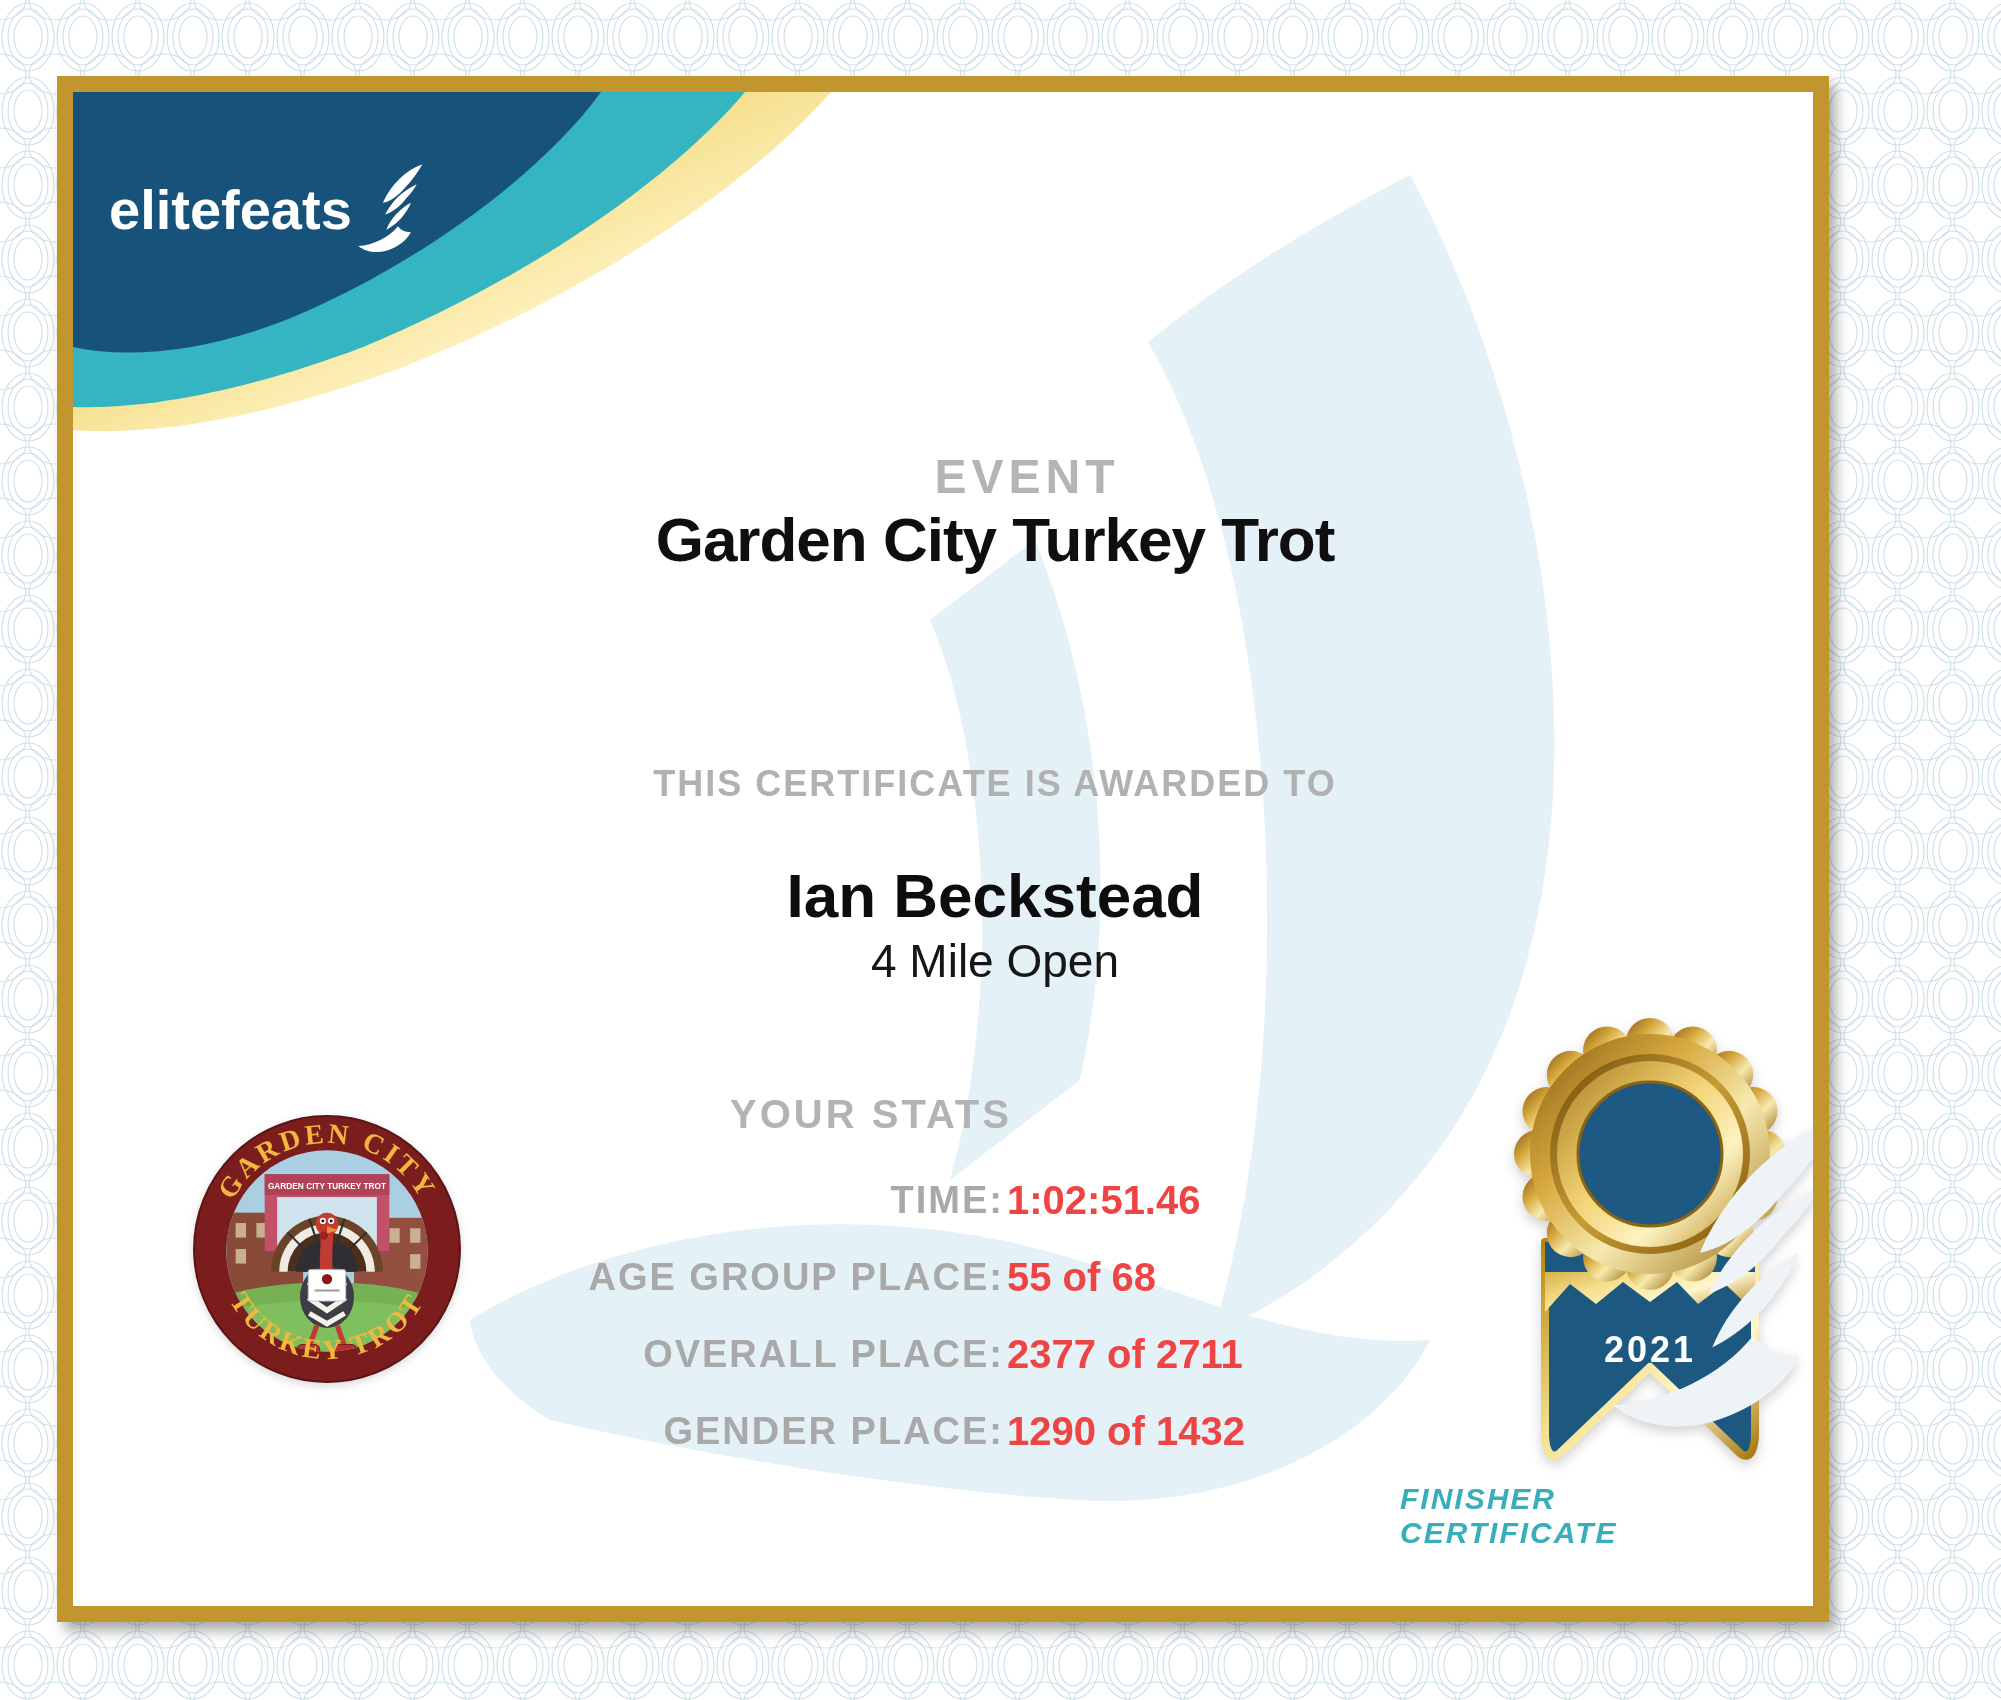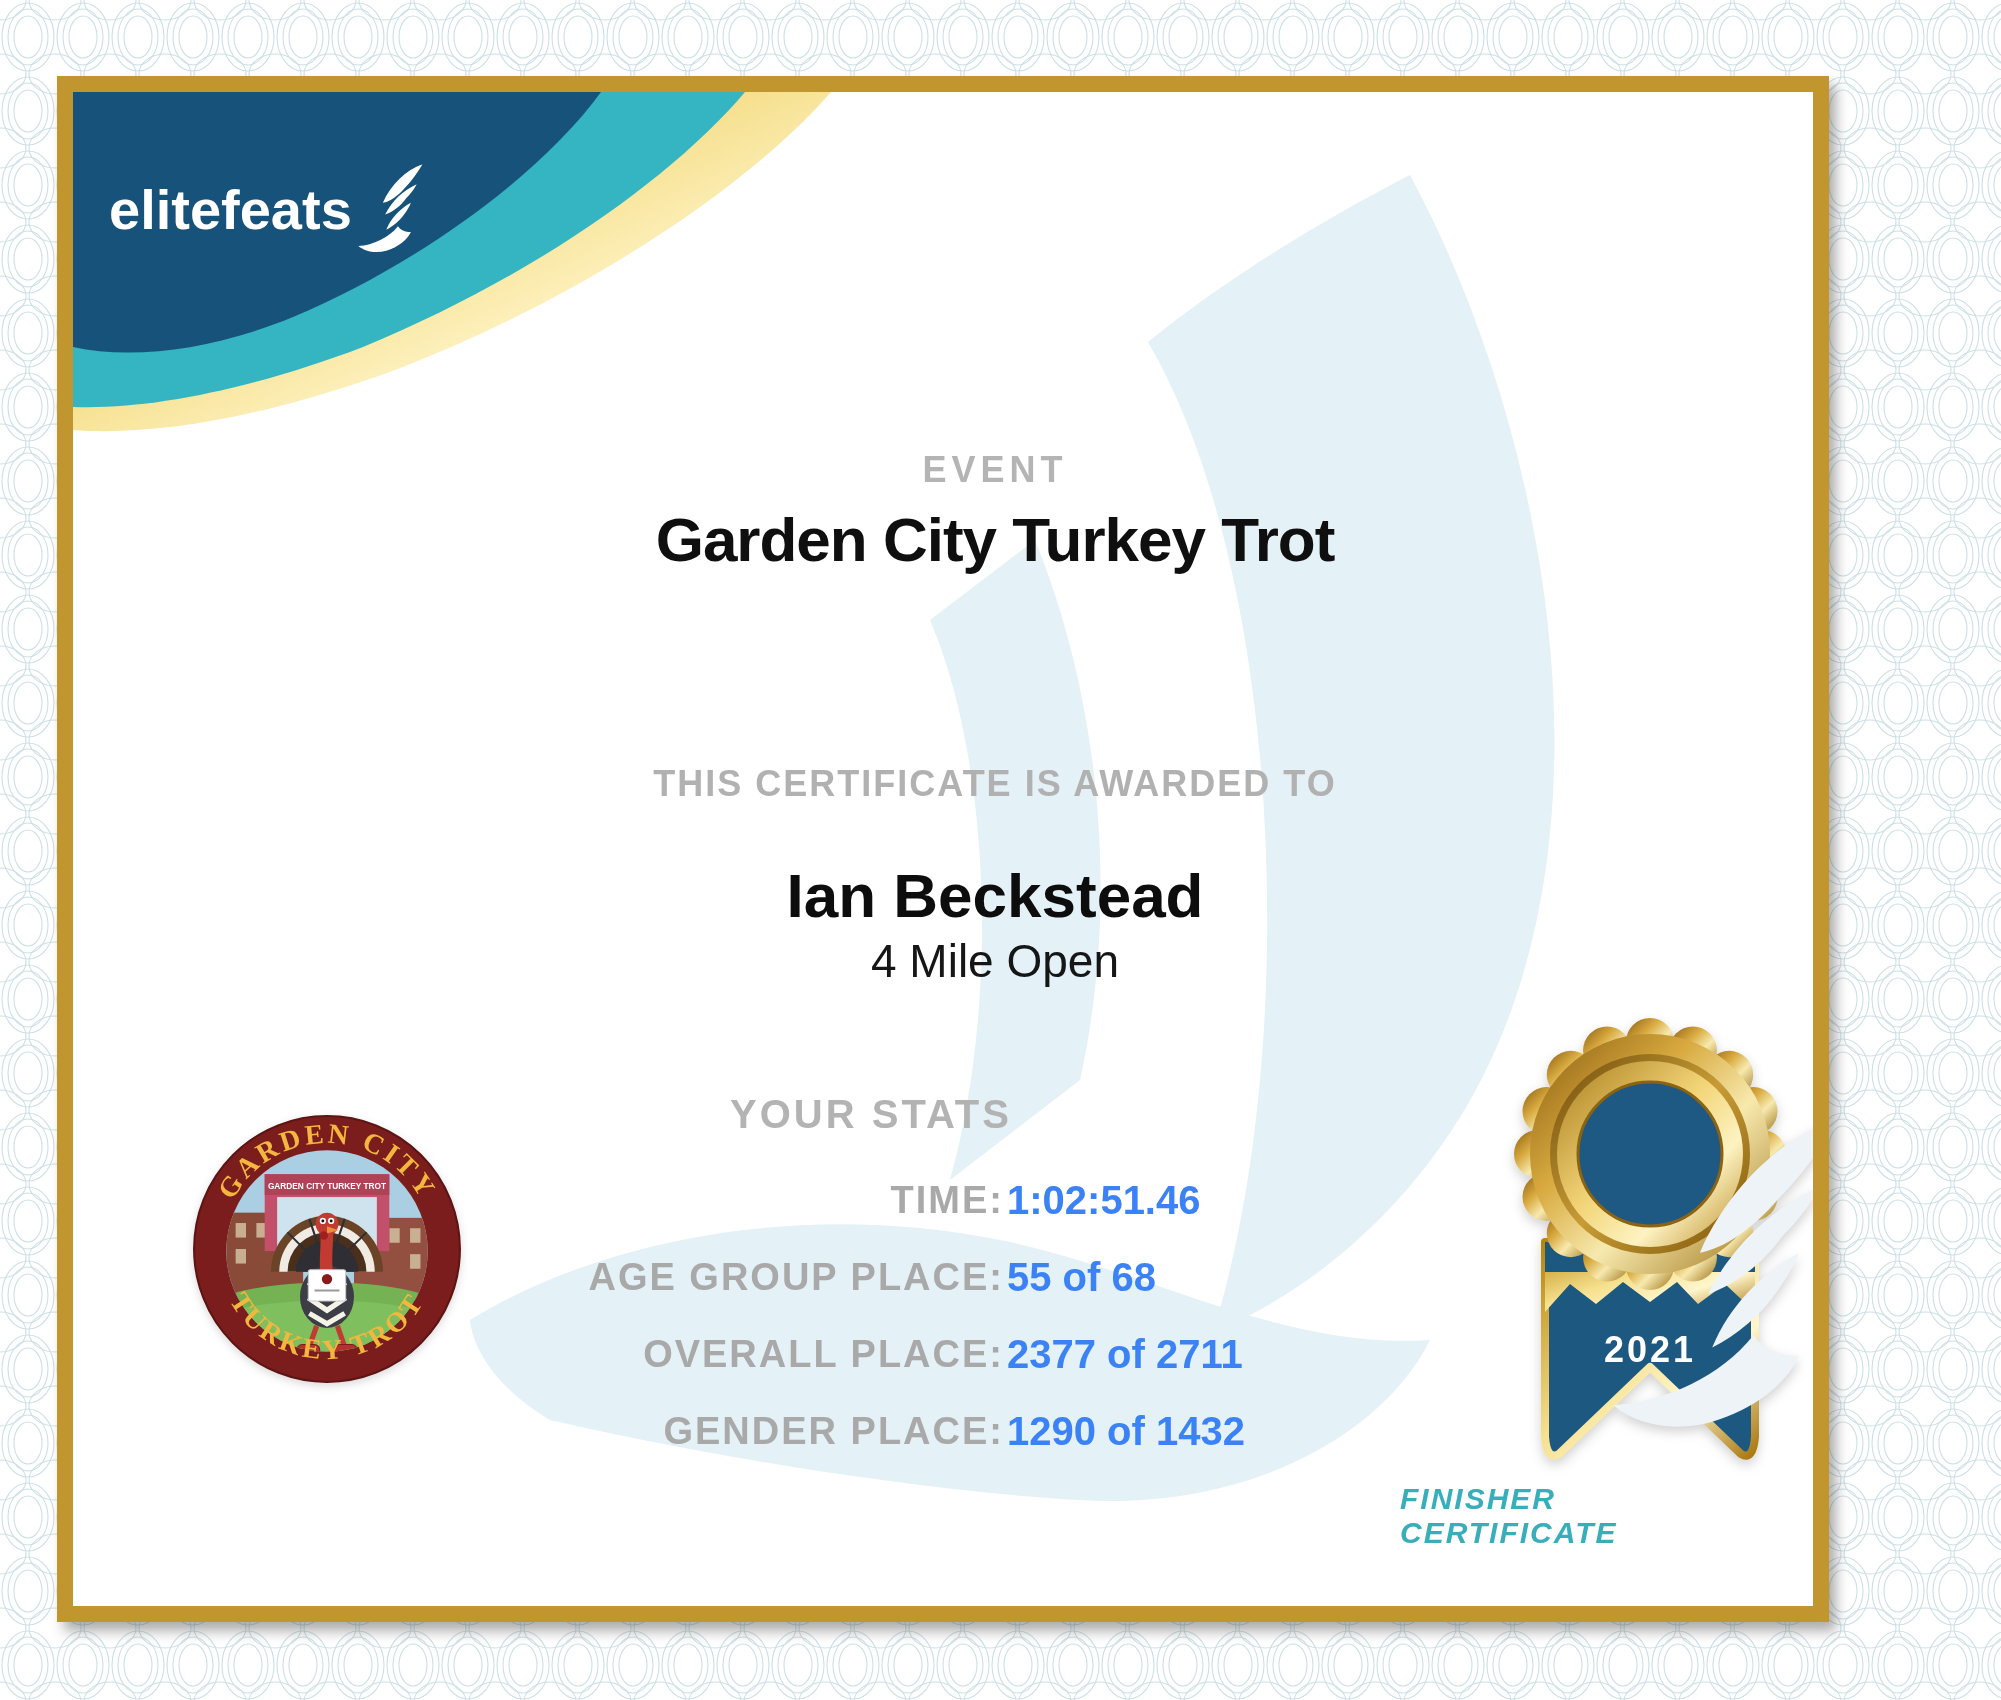--- a/index.html
+++ b/index.html
@@ -10,28 +10,28 @@
   }
   .guilloche{position:absolute;left:0;top:0;width:2001px;height:1700px;}
   .frame{
     position:absolute;left:57px;top:76px;width:1772px;height:1546px;
     box-sizing:border-box;border:16px solid #c1962f;background:#ffffff;
     box-shadow:7px 9px 12px rgba(70,70,70,.45);
     overflow:hidden;
   }
   .abs{position:absolute;}
   .centered{left:0;width:1844px;text-align:center;}
-  .event-label{top:357px;font-size:36px;font-weight:bold;letter-spacing:5px;color:#b4b4b4;}
+  .event-label{top:357px;font-size:48px;font-weight:bold;letter-spacing:5px;color:#b4b4b4;padding-left:32px;}
   .event-name{top:412px;font-size:62px;font-weight:bold;letter-spacing:-1px;color:#0f0f0f;}
   .awarded-label{top:671px;font-size:36px;font-weight:bold;letter-spacing:2px;color:#b1b1b1;}
   .recipient{top:768px;font-size:62px;font-weight:bold;color:#0d0d0d;}
   .division{top:842px;font-size:46px;font-weight:400;color:#161616;}
   .stats-title{top:1000px;left:0;width:1596px;text-align:center;font-size:40px;font-weight:bold;letter-spacing:3px;color:#b3b3b3;}
   .stat-label{left:8px;width:923px;text-align:right;font-size:38px;font-weight:bold;letter-spacing:2px;color:#a9a9a9;line-height:44px;}
-  .stat-value{left:934px;width:600px;text-align:left;font-size:40px;font-weight:bold;color:#3b82f6;line-height:44px;}
+  .stat-value{left:934px;width:600px;text-align:left;font-size:40px;font-weight:bold;color:#ef4444;line-height:44px;}
   .row1{top:1086px;} .row2{top:1163px;} .row3{top:1240px;} .row4{top:1317px;}
   .brand{left:36px;top:58px;display:flex;align-items:flex-start;color:#ffffff;}
   .brand-text{font-size:56px;font-weight:bold;letter-spacing:0px;line-height:56px;padding-top:32px;}
   .brand-icon{margin-left:4px;margin-top:14px;}
   .finisher-text{
     left:1327px;top:1390px;width:500px;text-align:left;
     font-size:30px;font-weight:bold;letter-spacing:2px;line-height:34px;color:#39aebb;font-style:italic;
   }
   .medal-svg{left:1420px;top:920px;filter:drop-shadow(0 5px 6px rgba(0,0,0,.18));}
   .logo-svg{left:119px;top:1022px;filter:drop-shadow(0 3px 4px rgba(0,0,0,.15));}

